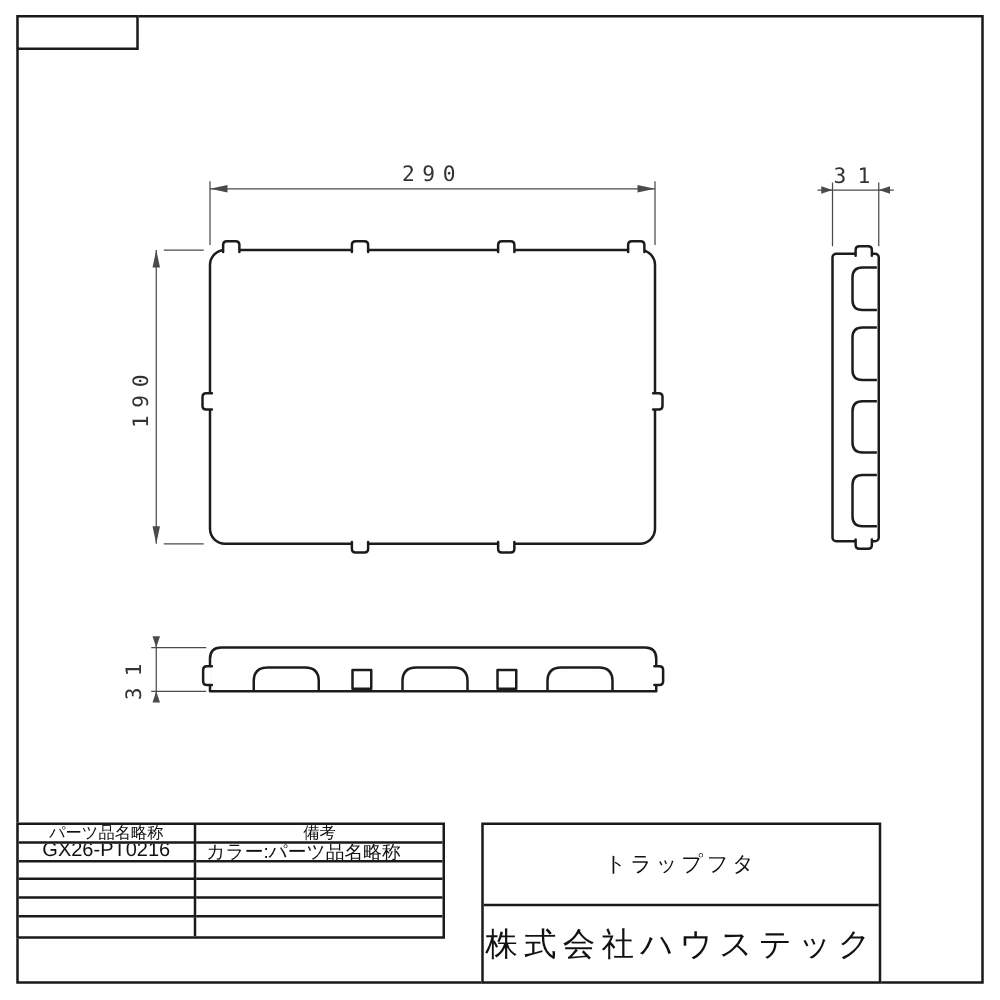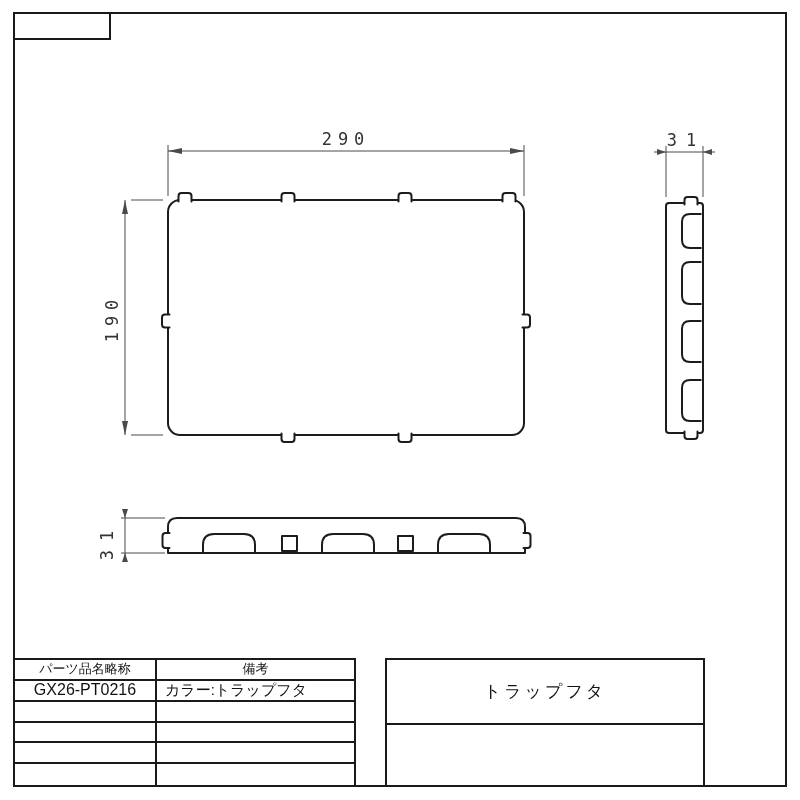--- a/index.html
+++ b/index.html
@@ -18,21 +18,21 @@
   .part-open{stroke:#1c1c1c;stroke-width:2;fill:#ffffff;stroke-linejoin:round;stroke-linecap:round;}
   .cutout{stroke:#1c1c1c;stroke-width:2;fill:none;stroke-linejoin:round;}
   .dim-line{stroke:#4a4a4a;stroke-width:1;fill:none;}
   .dim-arrow{fill:#4a4a4a;stroke:none;}
   .dim-text{
     font-family:"DejaVu Sans Mono", monospace;
     font-size:17px;fill:#333;text-anchor:middle;
   }
   
   #parts-table{
-    left:13px;top:658px;width:343px;height:129px;
+    left:13px;top:658px;width:343px;height:93px;
     border:2px solid #1a1a1a;background:#fff;
     display:grid;grid-template-columns:142px 1fr;grid-auto-rows:1fr;
   }
   #parts-table .cell{
     border-right:2px solid #1a1a1a;border-bottom:2px solid #1a1a1a;
     display:flex;align-items:center;justify-content:center;
     font-size:13px;overflow:hidden;white-space:nowrap;box-sizing:border-box;
   }
   #parts-table .cell.last-col{border-right:none;text-align:center;}
   #parts-table .cell.last-row{border-bottom:none;}
@@ -132,27 +132,28 @@
     <polygon class="dim-arrow" points="125,553 122,562 128,562"></polygon>
     <text class="dim-text" x="113" y="541" letter-spacing="9" transform="rotate(-90 113 541)">31</text>
   </g>
 </svg>
 
 <div class="abs" id="parts-table">
   <div class="cell">パーツ品名略称</div>
   <div class="cell last-col">備考</div>
 
   <div class="cell part-no">GX26-PT0216</div>
-  <div class="cell last-col remark">カラー:トラップフタ</div>
+  <div class="cell last-col remark">カラー:パーツ品名略称</div>
 
   <div class="cell"></div>
   <div class="cell last-col"></div>
   <div class="cell"></div>
   <div class="cell last-col"></div>
   <div class="cell"></div>
   <div class="cell last-col"></div>
   <div class="cell last-row"></div>
   <div class="cell last-col last-row"></div>
 </div>
 
 <div class="abs" id="title-block">
   <div class="tb-top">トラップフタ</div>
+  <div class="tb-bottom">株式会社ハウステック</div>
 </div>
 
 </body></html>

